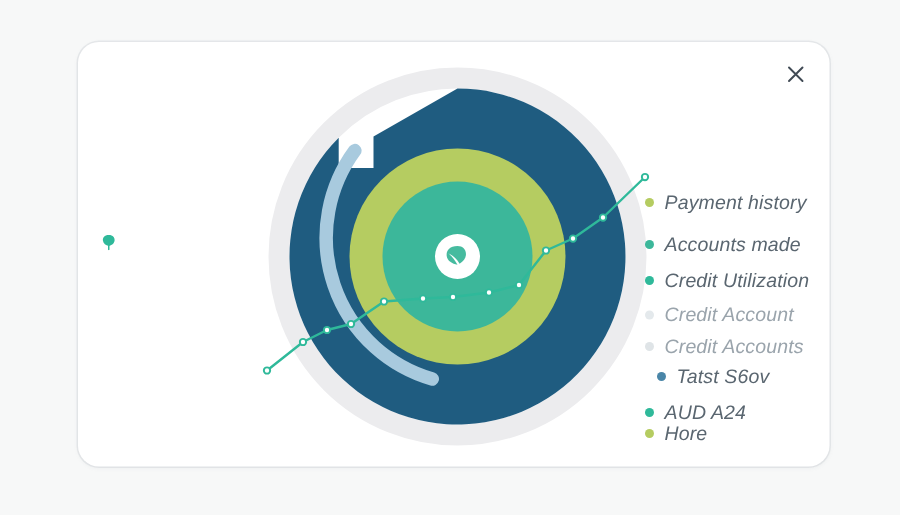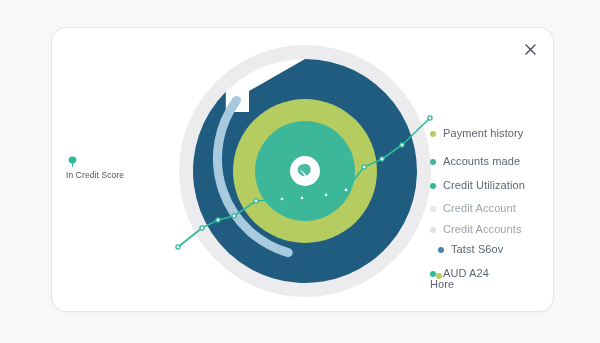--- a/index.html
+++ b/index.html
@@ -91,44 +91,44 @@
     white-space: nowrap;
   }
   .legend-dot {
     width: 6px;
     height: 6px;
     border-radius: 50%;
     flex: 0 0 auto;
     margin-right: 7px;
   }
   .legend-label {
-    font-size: 11px;
+    font-size: 13px;
     color: #5a6670;
     letter-spacing: 0.1px;
     line-height: 1;
+    font-style: italic;
   }
   .legend-item.muted .legend-label { color: #9aa4ac; }
 </style>
 </head>
 <body>
 
 <div id="card">
 
   <div id="close-btn">
     <svg width="11" height="11" viewBox="0 0 11 11">
       <path d="M1 1 L10 10 M10 1 L1 10" stroke="#404a54" stroke-width="1.3" stroke-linecap="round" fill="none"></path>
     </svg>
   </div>
 
   <div id="score-label-group">
     <svg id="score-leaf-icon" viewBox="0 0 9 11">
       <path d="M4.5 0.6 C1.6 0.6 0.4 2.4 0.6 4.3 C0.8 6.3 2.6 7.6 4.5 8.0 C6.4 7.6 8.2 6.3 8.4 4.3 C8.6 2.4 7.4 0.6 4.5 0.6 Z" fill="#2fb99a"></path>
       <path d="M4.5 3.2 L4.5 10.4" stroke="#2fb99a" stroke-width="1" stroke-linecap="round"></path>
     </svg>
-    <div id="score-label-text">In Credit Score</div>
   </div>
 
   <div id="donut-wrap">
     <svg id="donut-svg" width="270" height="270" viewBox="0 0 270 270">
       <defs>
         <clipPath id="notch-clip">
           <path d="M0,0 H270 V270 H0 Z
                    M135,135 m-118,0 a118,118 0 0,1 118,-118 l0,-8 a126,126 0 0,0 -126,126 Z" clip-rule="evenodd"></path>
         </clipPath>
       </defs>
@@ -206,19 +206,19 @@
         <span class="legend-label">Credit Account</span>
       </div>
       <div class="legend-item" style="top: 156px; padding-left: 8px;">
         <span class="legend-dot" style="background: rgb(74, 134, 168);"></span>
         <span class="legend-label">Tatst S6ov</span>
       </div>
       <div class="legend-item" style="top: 180px; justify-content: space-between;">
         <span class="legend-dot" style="background: rgb(47, 185, 154);"></span>
         <span class="legend-label">AUD A24</span>
       </div>
-      <div class="legend-item" style="top: 185px; flex-direction: column;">
+      <div class="legend-item" style="top: 194px;">
         <span class="legend-dot" style="background: rgb(181, 204, 97);"></span>
         <span class="legend-label">Hore</span>
       </div>
     </div>
 
 </div>
 
 </body></html>

